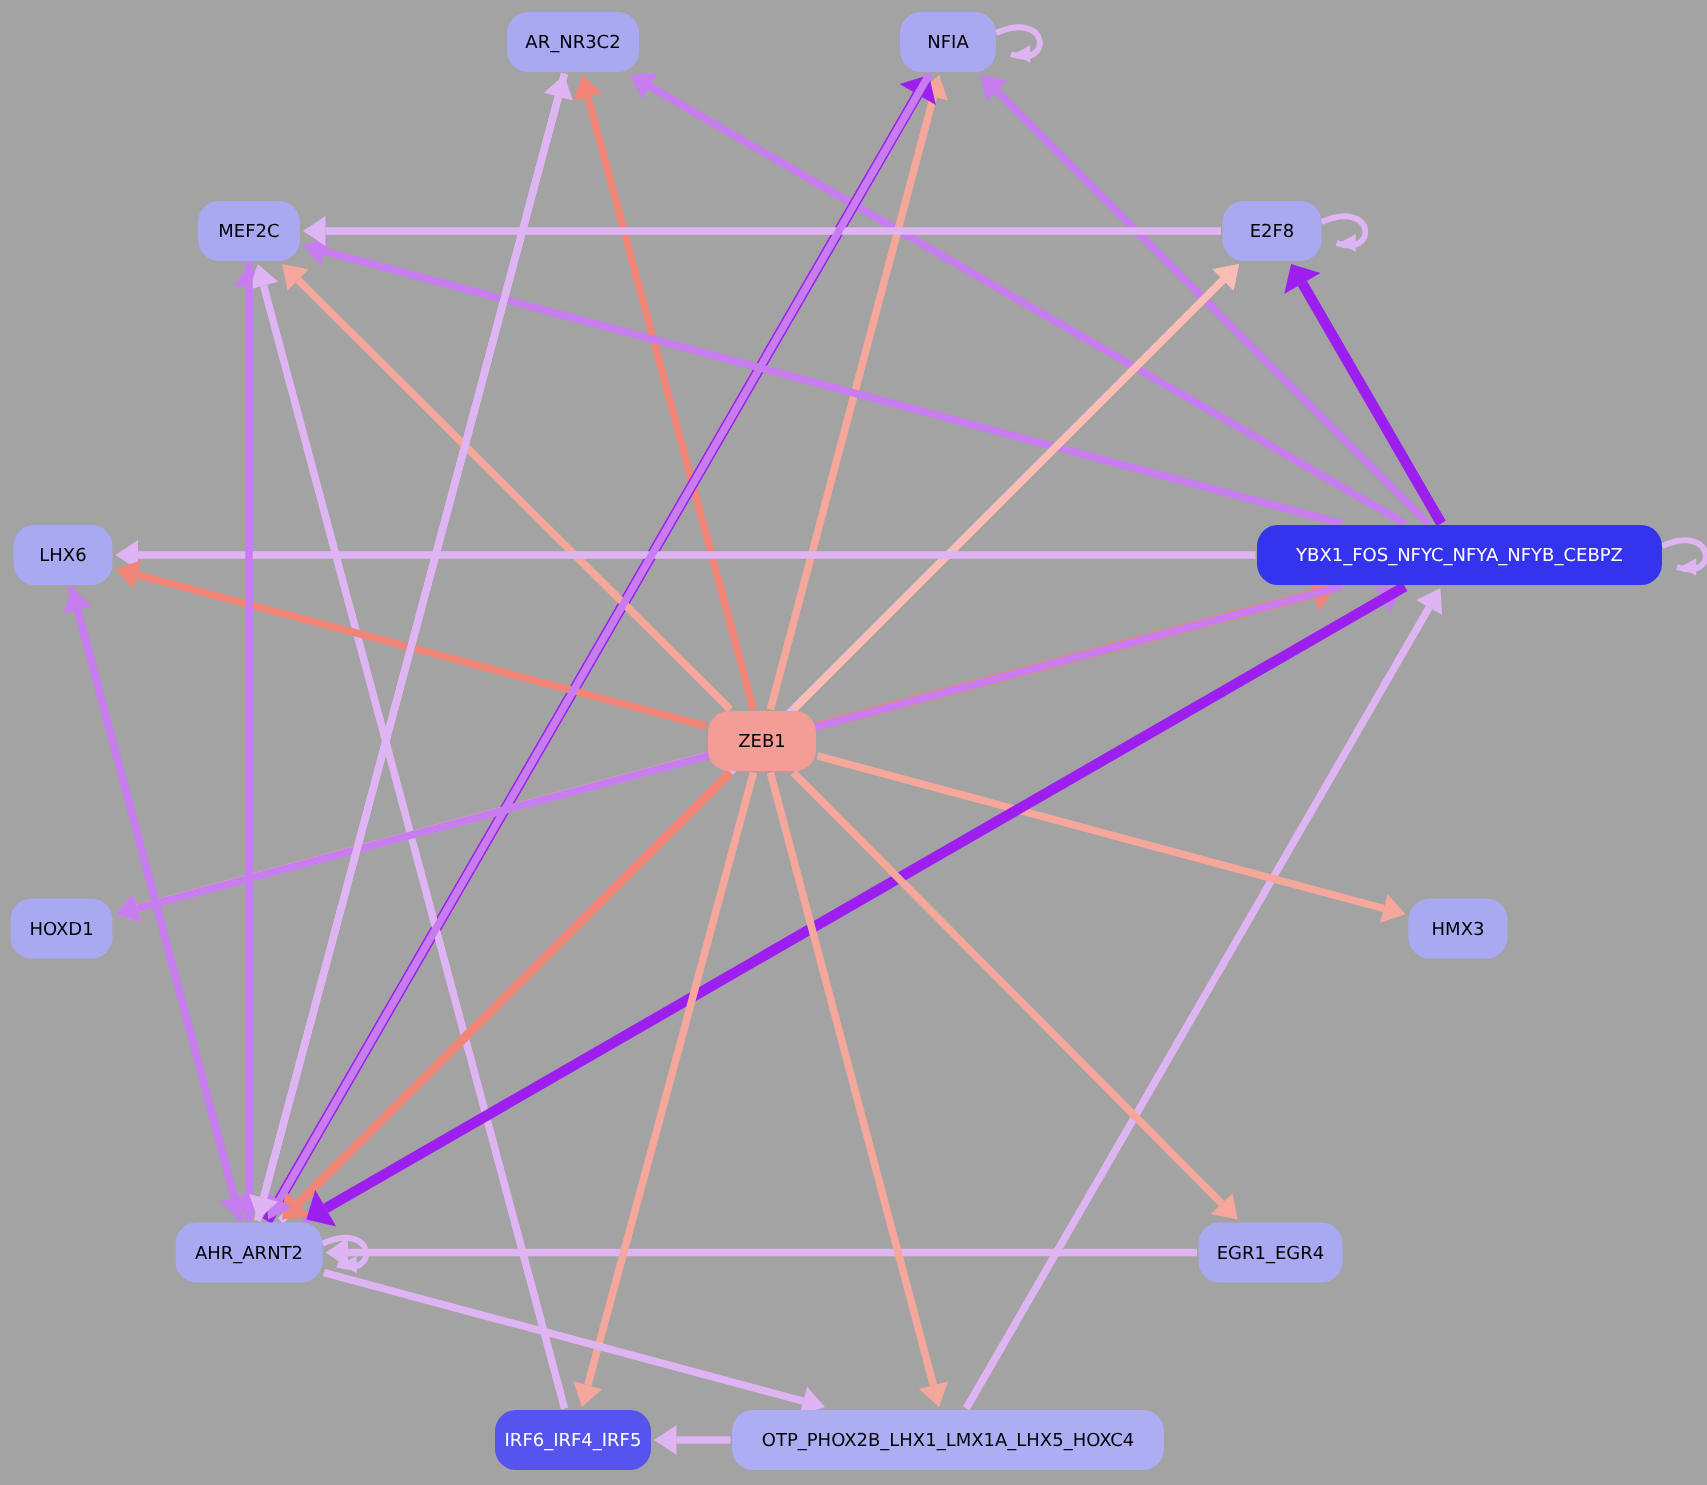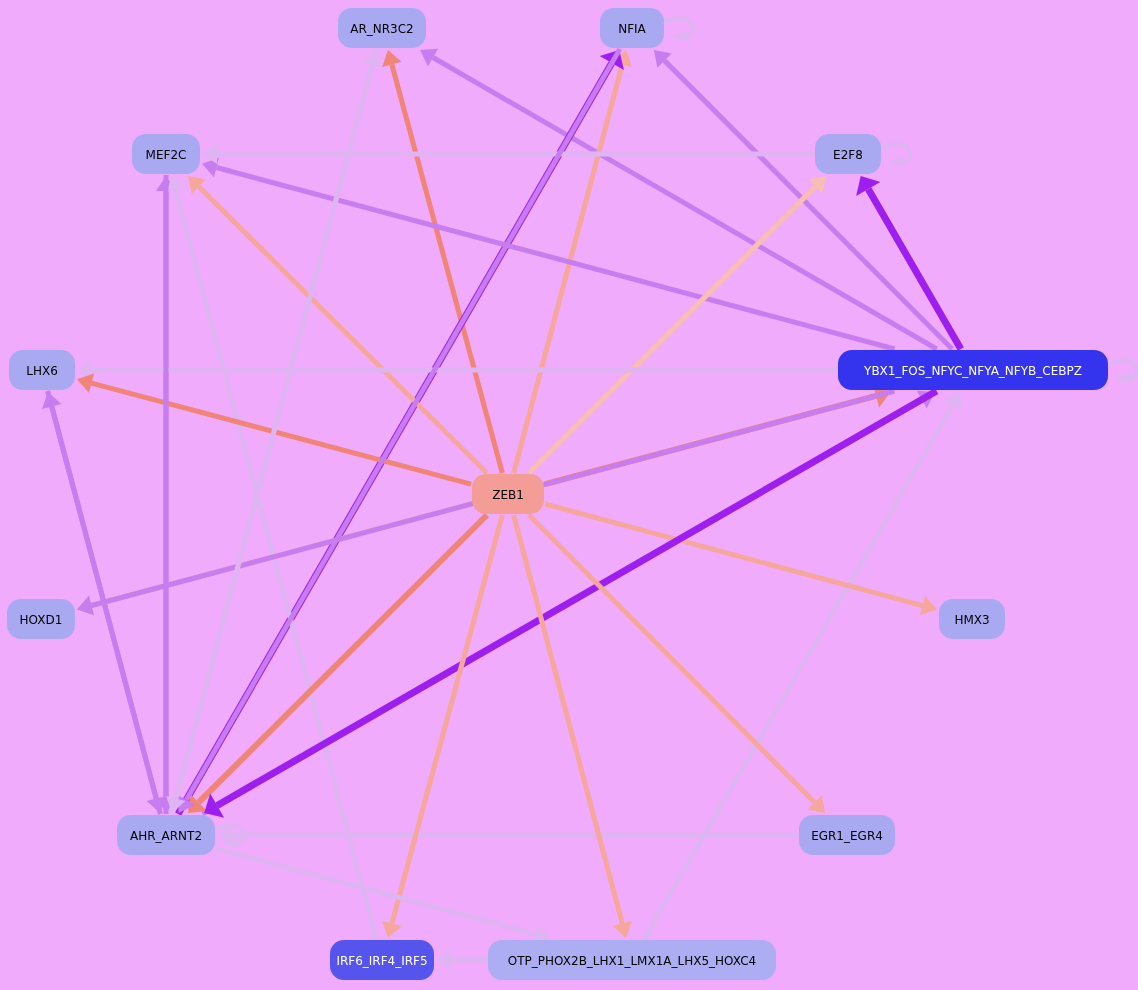--- a/index.html
+++ b/index.html
@@ -1,17 +1,17 @@
 <!DOCTYPE html>
 <html><head>
 <meta charset="utf-8">
 <style>
   html,body{margin:0;padding:0;background:#ffffff;}
   body{width:1138px;height:990px;overflow:hidden;font-family:"DejaVu Sans",sans-serif;}
-  #graph-root{position:relative;width:1138px;height:990px;background:#f0abfc;}
+  #graph-root{position:relative;width:1138px;height:990px;background:#a3a3a3;}
   svg#net{position:absolute;left:0;top:0;width:1138px;height:990px;display:block;}
   .node-rect{stroke:none;}
   .node-label{font-family:"DejaVu Sans",sans-serif;font-size:12px;dominant-baseline:middle;text-anchor:middle;}
   .edge-path{fill:none;stroke-linecap:butt;}
   .arrow-head{stroke:none;}
 </style>
 </head>
 <body>
 
 <div id="graph-root">

